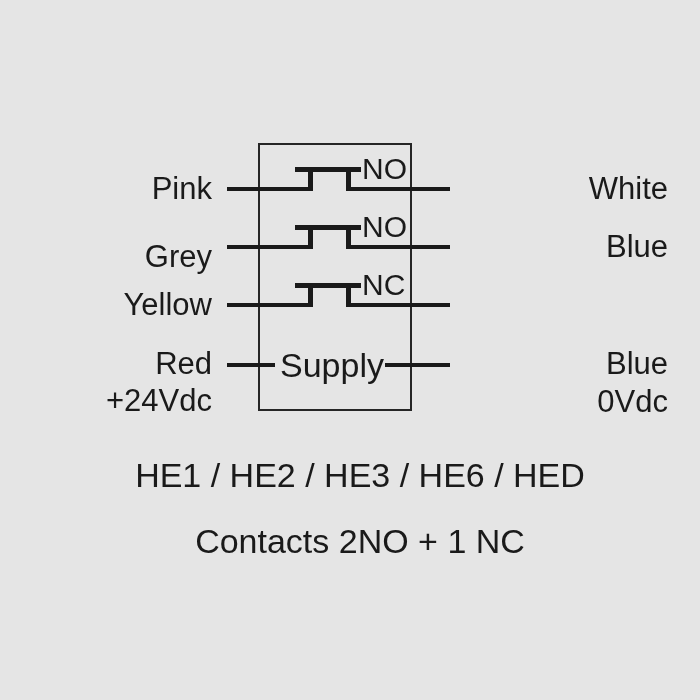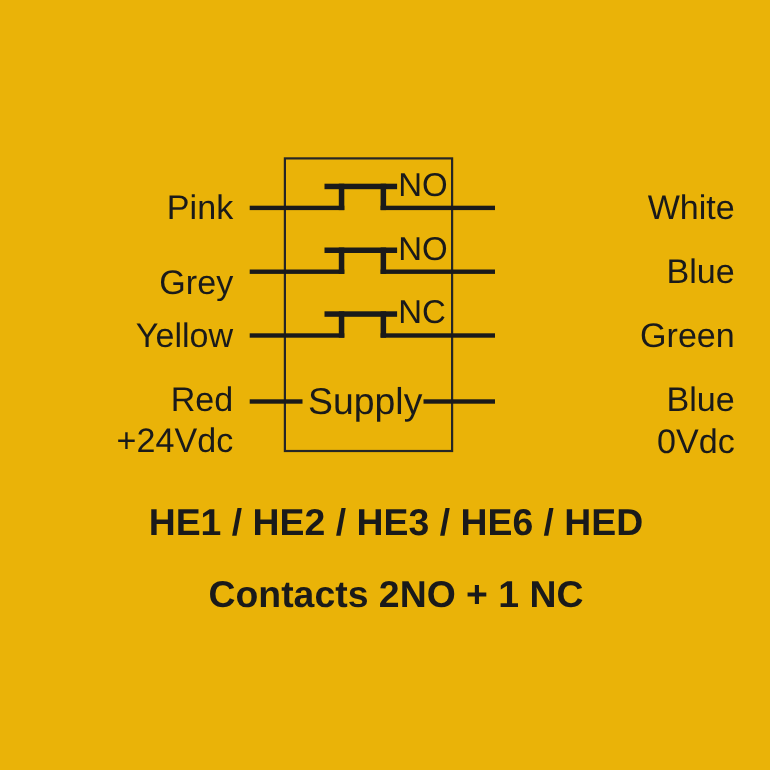--- a/index.html
+++ b/index.html
@@ -4,21 +4,21 @@
 <style>
   html, body {
     margin: 0;
     padding: 0;
     background: #ffffff;
   }
   .canvas {
     position: relative;
     width: 700px;
     height: 700px;
-    background: #eab308;
+    background: #e5e5e5;
     overflow: hidden;
     font-family: "Liberation Sans", "DejaVu Sans", sans-serif;
     color: #1a1a1a;
   }
   .abs { position: absolute; }
 
   
   .box {
     left: 258px; top: 143px;
     width: 154px; height: 268px;
@@ -57,21 +57,21 @@
     font-size: 34px;
     line-height: 34px;
     height: 34px;
     white-space: nowrap;
   }
 
   
   .caption-line {
     left: 20px; width: 680px;
     text-align: center;
-    font-weight: bold;
+    font-weight: normal;
     font-size: 34px;
     line-height: 42px;
     height: 42px;
     white-space: nowrap;
   }
 </style>
 </head>
 <body>
 
 <div class="canvas">
@@ -96,21 +96,20 @@
   <div class="abs contact-lbl" style="top:210px">NO</div>
   <div class="abs lbl right" style="top:229px">Blue</div>
 
   <div class="abs lbl left" style="top:287px">Yellow</div>
   <div class="abs wire" style="left:227px; top:303px; width:86px"></div>
   <div class="abs leg" style="left:308px; top:283px; height:24px"></div>
   <div class="abs bar" style="left:295px; top:283px; width:66px"></div>
   <div class="abs leg" style="left:346px; top:283px; height:24px"></div>
   <div class="abs wire" style="left:346px; top:303px; width:104px"></div>
   <div class="abs contact-lbl" style="top:268px">NC</div>
-  <div class="abs lbl right" style="top:287px">Green</div>
 
   <div class="abs lbl left" style="top:346px">Red</div>
   <div class="abs lbl left" style="top:383px">+24Vdc</div>
   <div class="abs wire" style="left:227px; top:363px; width:48px"></div>
   <div class="abs supply-lbl" style="top:348px">Supply</div>
   <div class="abs wire" style="left:385px; top:363px; width:65px"></div>
   <div class="abs lbl right" style="top:346px">Blue</div>
   <div class="abs lbl right" style="top:384px">0Vdc</div>
 
   <div class="abs caption-line" style="top:454px">HE1 / HE2 / HE3 / HE6 / HED</div>

